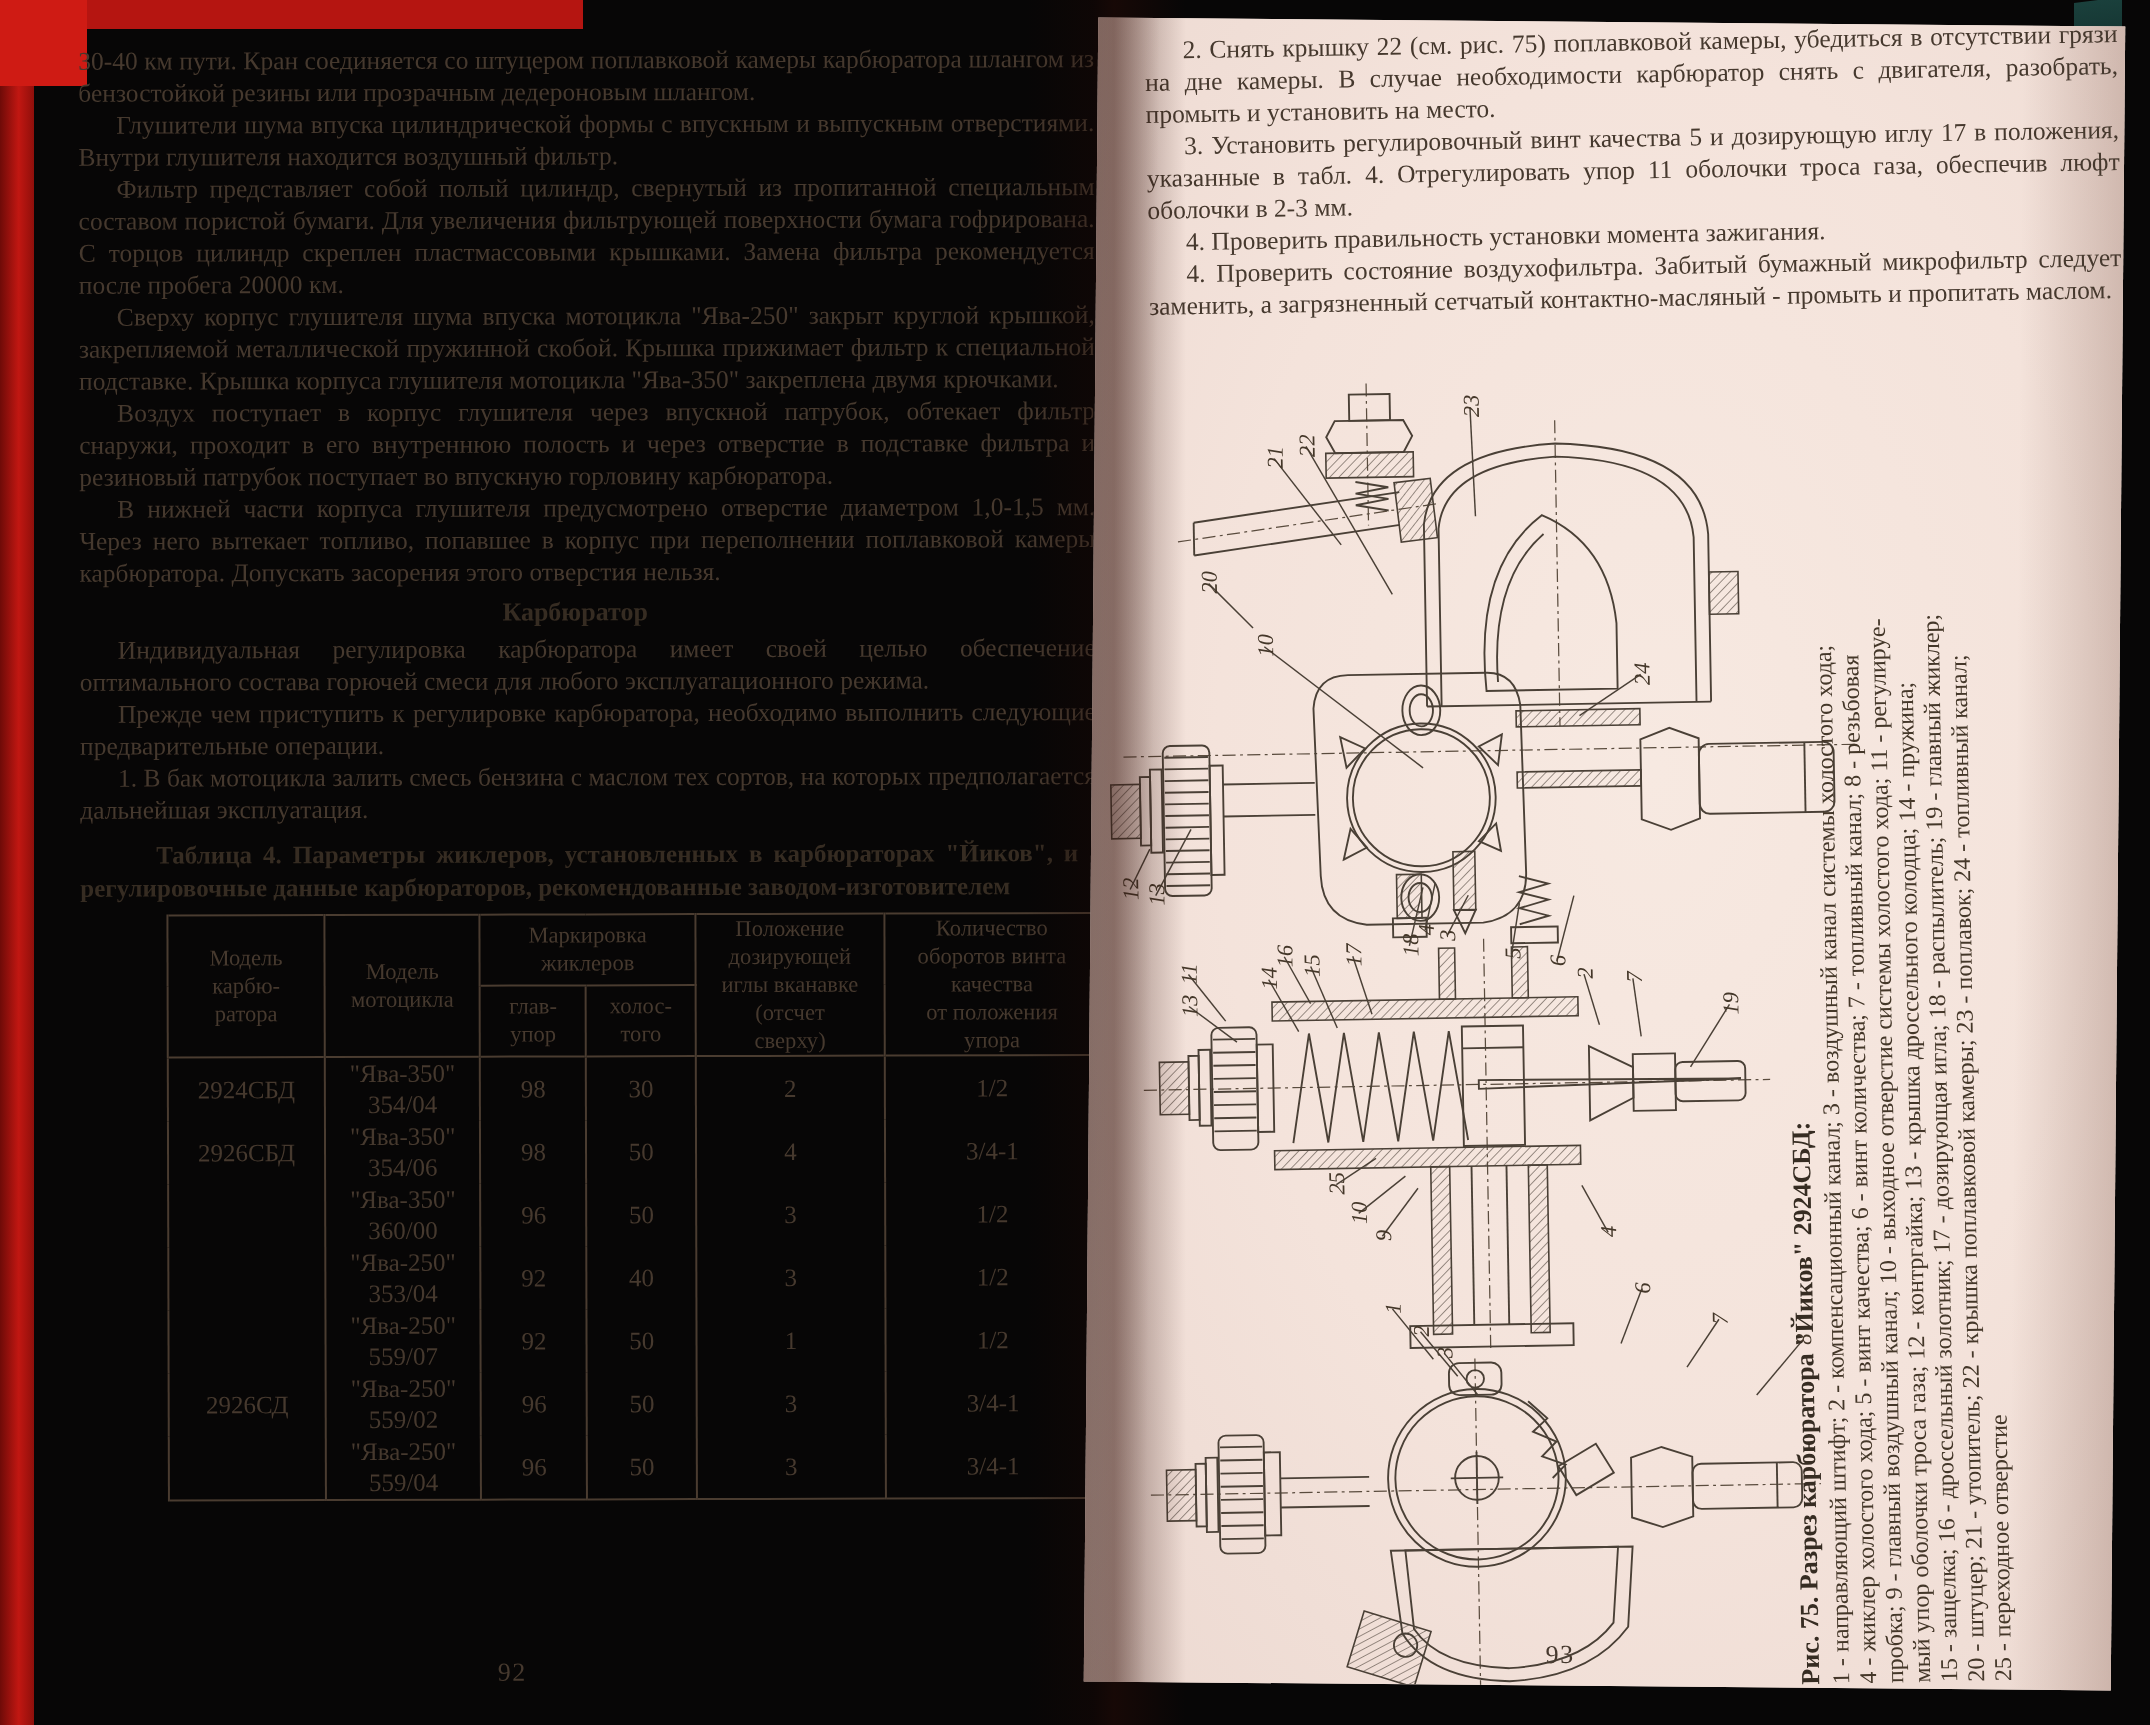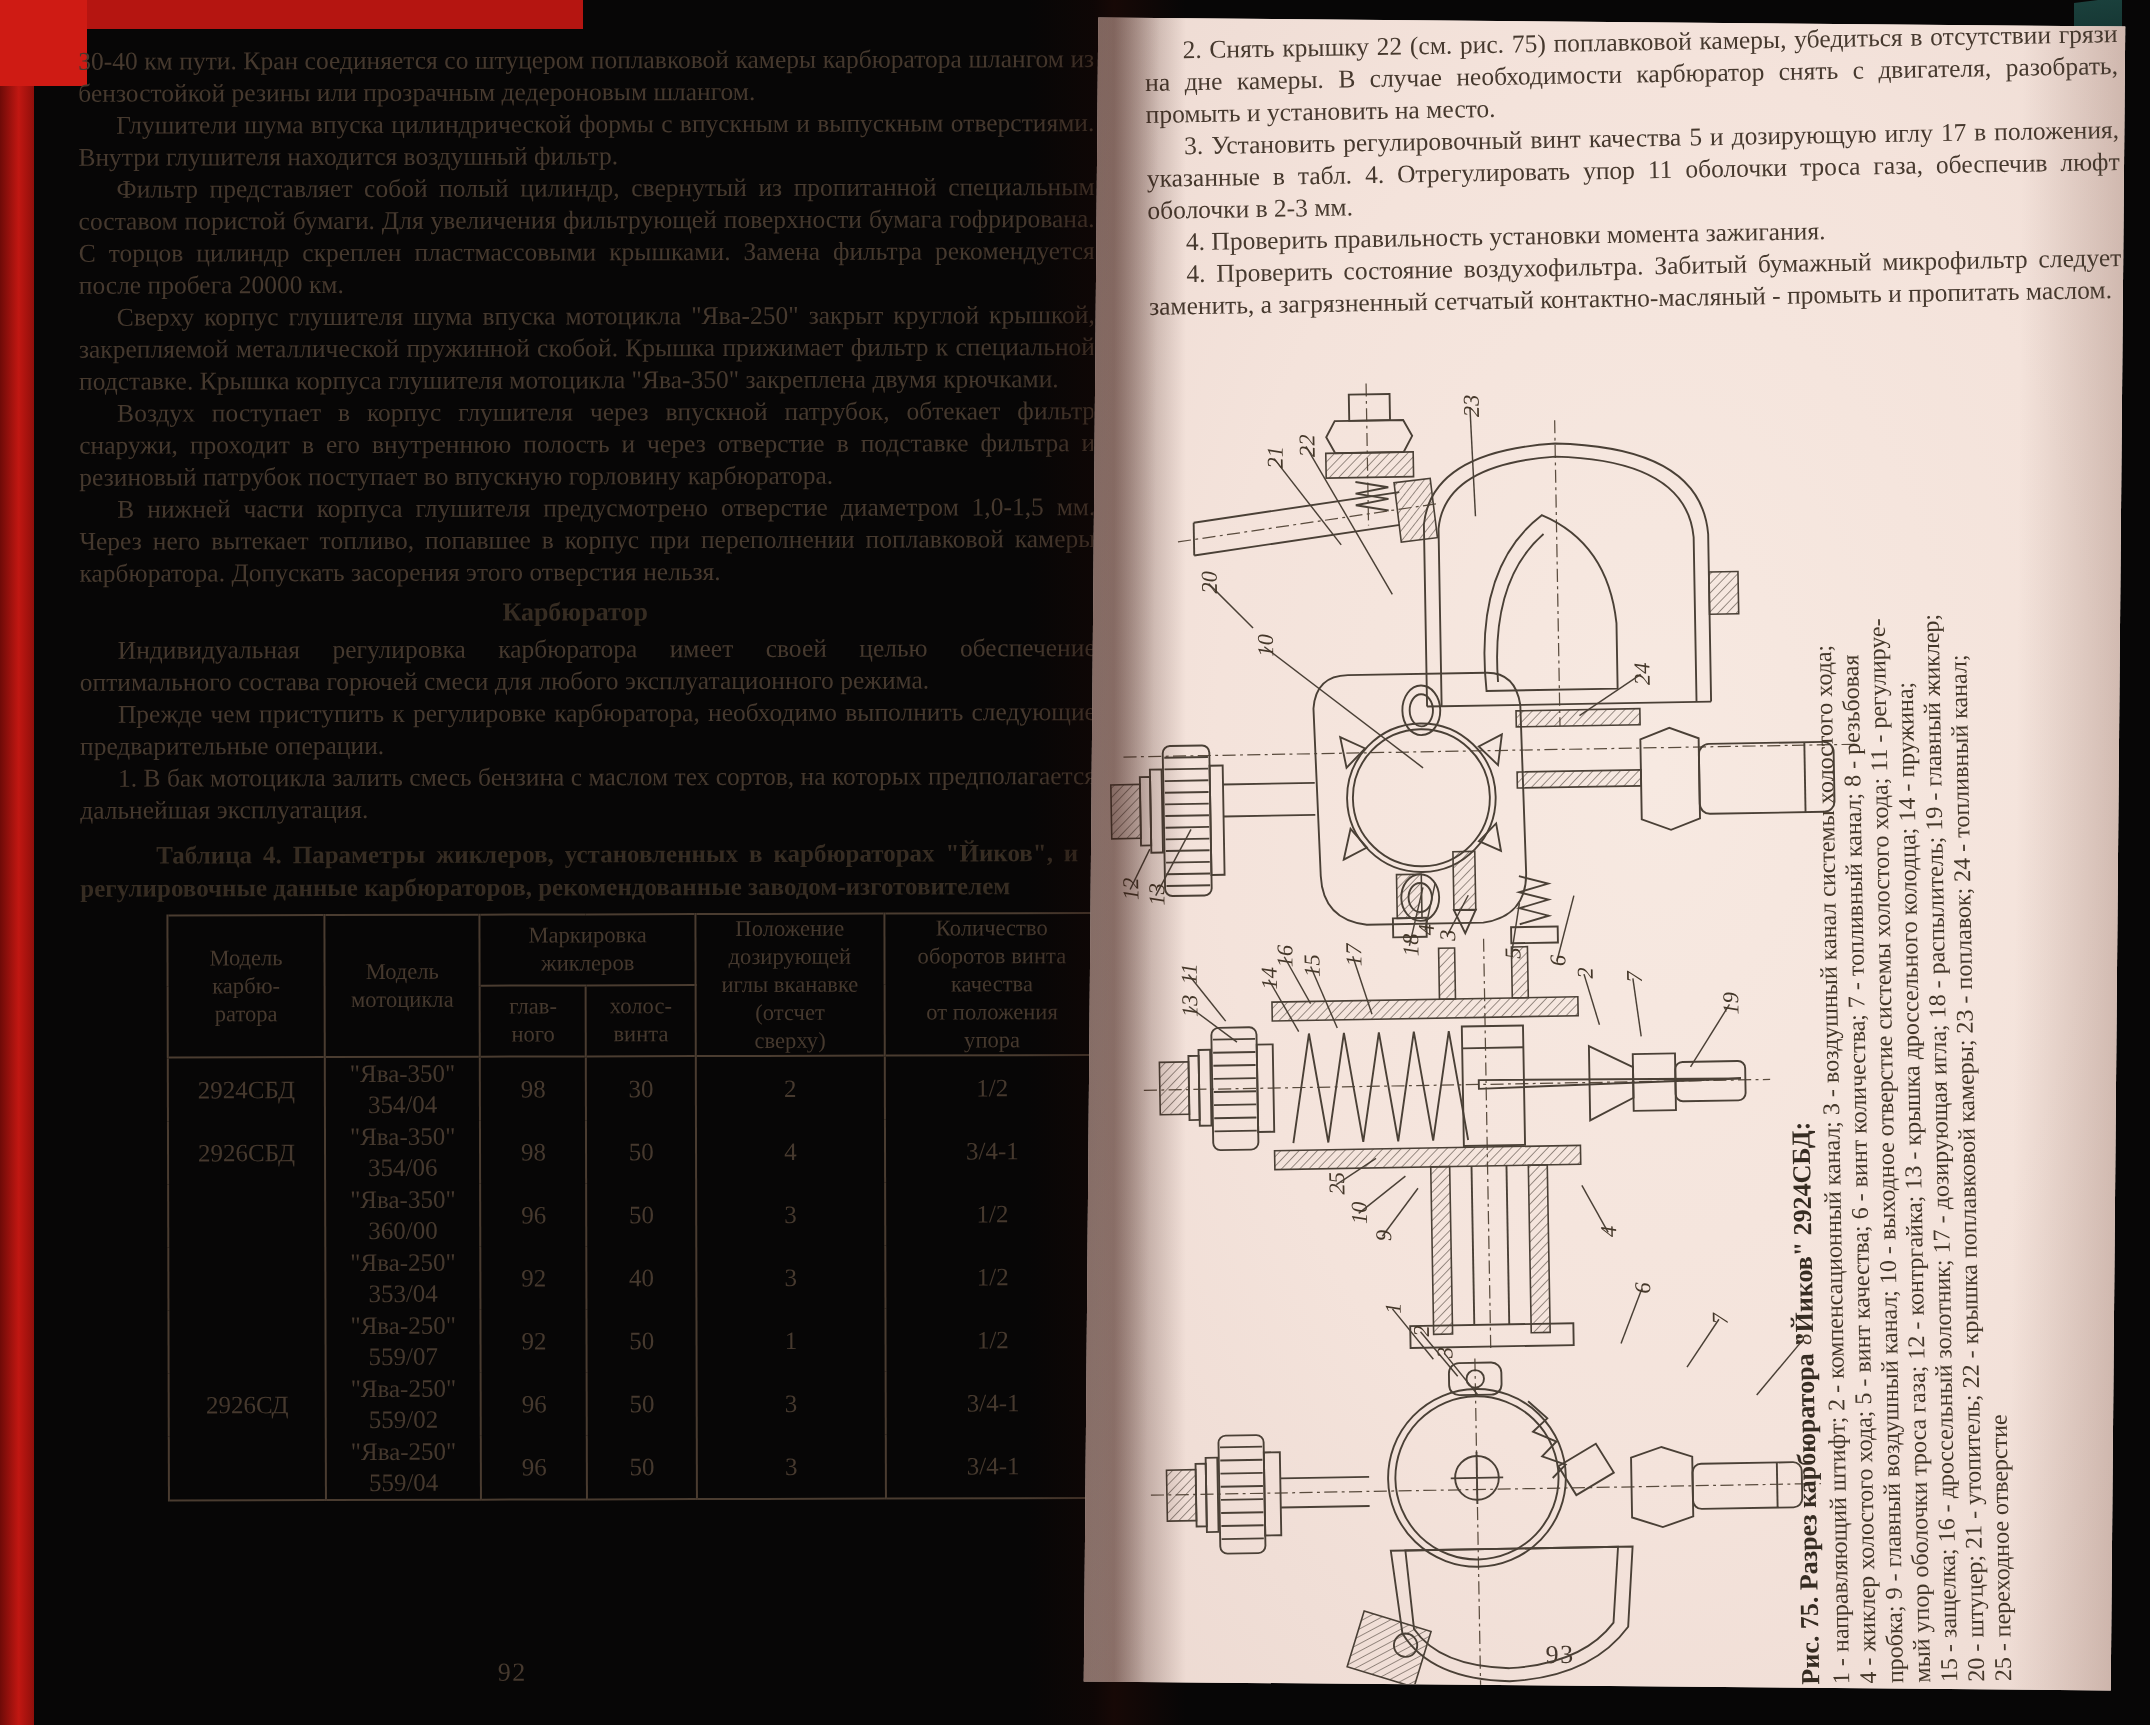--- a/index.html
+++ b/index.html
@@ -109,23 +109,23 @@
 (отсчет
 сверху)</th>
             <th rowspan="2">Количество
 оборотов винта
 качества
 от положения
 упора</th>
           </tr>
           <tr>
             <th>глав-
-ного</th>
+упор</th>
             <th>холос-
-винта</th>
+того</th>
           </tr>
         </thead>
         <tbody>
           <tr>
             <td>2924СБД</td>
             <td>"Ява-350"
 354/04</td>
             <td>98</td>
             <td>30</td>
             <td>2</td>

